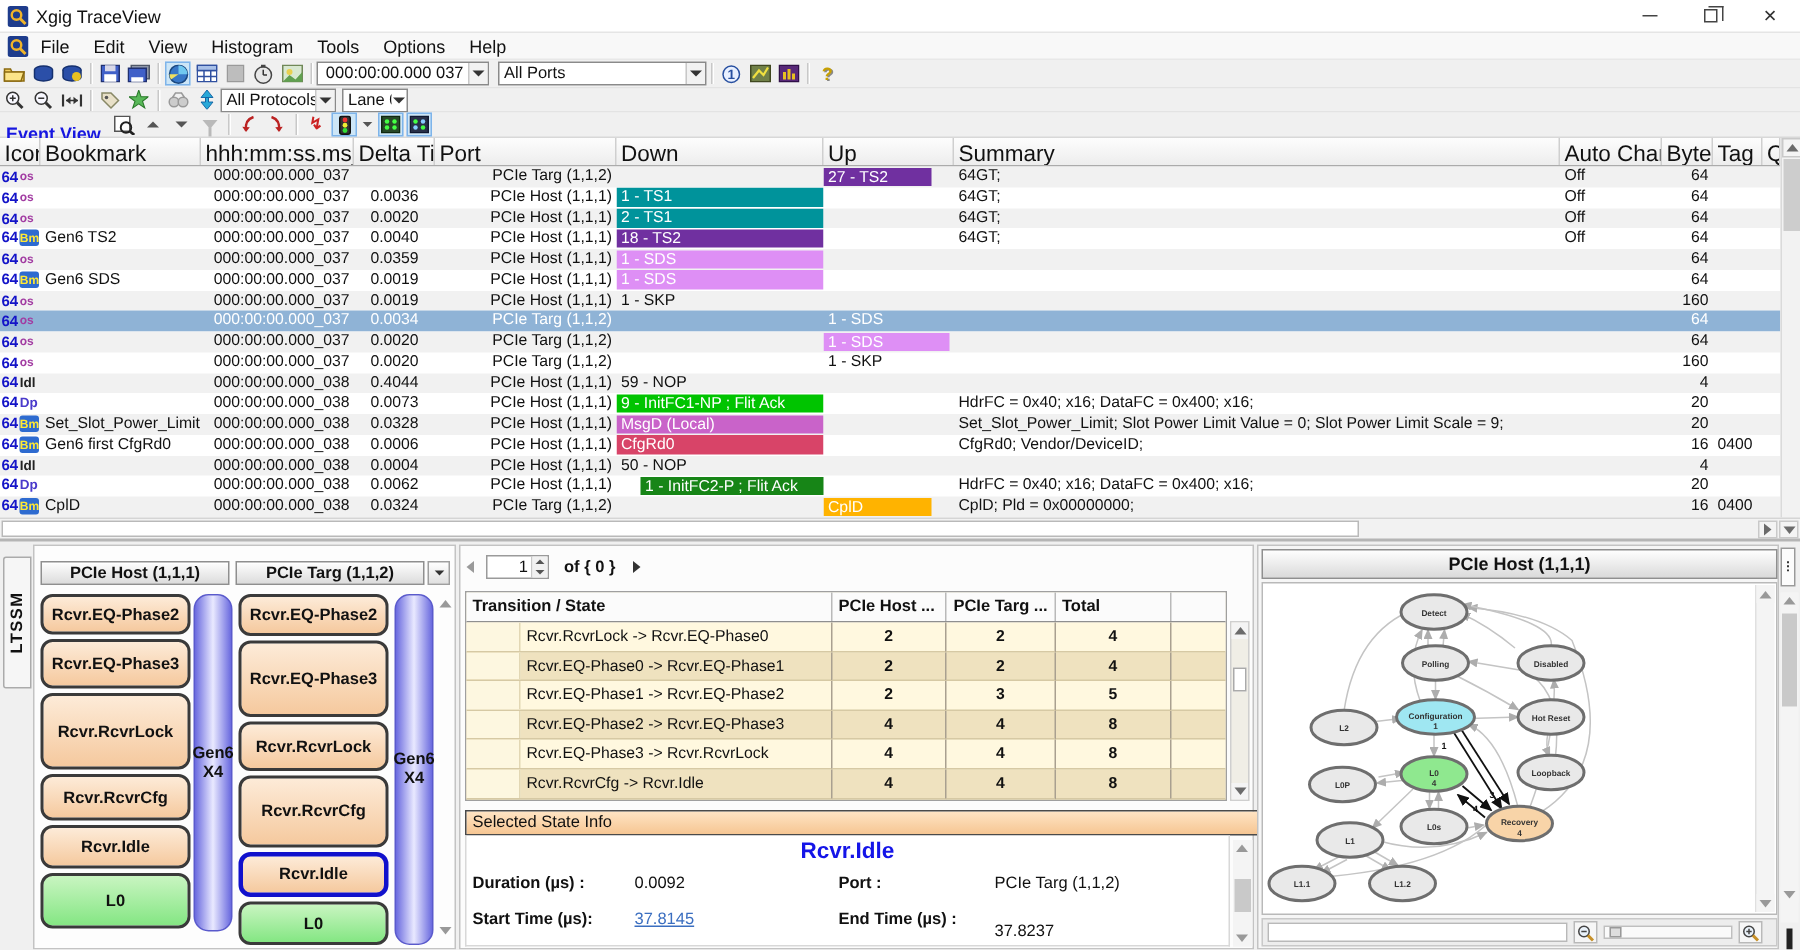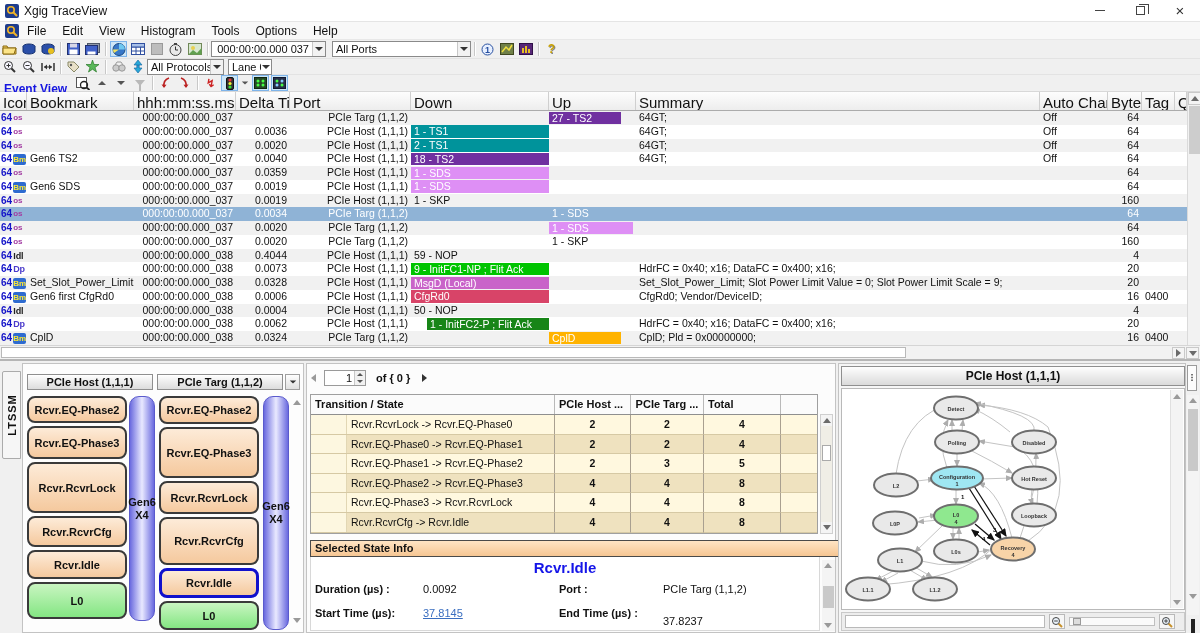--- a/index.html
+++ b/index.html
@@ -37,21 +37,21 @@
   #tracetable{left:0;top:92px;width:1187px;height:253px;background:#fff;overflow:hidden}
   .thead{display:flex;height:19px;background:linear-gradient(#FDFDFD,#EDEDED);border-bottom:1px solid #ABABAB;font-size:15px}
   .thead .hc{border-right:1px solid #CFCFCF;padding:2px 3px;white-space:nowrap;overflow:hidden}
   .trow{display:flex;height:13.76px;line-height:13.5px;font-size:10.5px;white-space:nowrap}
   .trow.odd{background:#F1F1F1}
   .trow.sel{background:#8FB3D6;color:#FFF}
   .tc{overflow:hidden;flex:none;padding:0 3px;position:relative}
   .c-icon{width:27px;padding:0 1px}
   .c-book{width:107px}
   .c-time{width:102px;text-align:right}
-  .c-delta{width:54px;text-align:right}
+  .c-delta{width:54px;text-align:center}
   .c-port{width:121px;text-align:right}
   .c-down{width:138px;padding:0}
   .c-up{width:87px;padding:0}
   .c-sum{width:404px}
   .c-auto{width:68px}
   .c-bytes{width:34px;text-align:right}
   .c-tag{width:33px}
   .c-qu{width:12px;padding:0}
   .bar{position:absolute;left:0;top:0.5px;height:12.7px;line-height:12.7px;padding:0 3px;font-size:10.5px;overflow:hidden}
   .plainlbl{padding:0 3px}
@@ -99,21 +99,21 @@
   .xrow.odd{background:#EFE2BF}
   .xrow .xc{border-right:1px solid #A9A090;border-bottom:1px solid #D6C9A4;white-space:nowrap;overflow:hidden}
   .xc.xname{width:244px;display:flex}
   .xc.xname .indent{width:36px;background:#FDF7E0;border-right:1px solid #E2D7B4;flex:none;align-self:stretch}
   .xc.xname .nm{padding:0 4px}
   .xc.xnum{width:76px;text-align:center;font-weight:bold}
   .xc.xnum2{width:73px;text-align:center;font-weight:bold}
   .xc.xtot{width:77px;text-align:center;font-weight:bold}
   .xc.xfill{flex:1;border-right:none}
   #transsb{position:absolute;left:513px;top:50px;width:13px;height:120px;background:#F0EEE6;border:1px solid #CFCFCF}
-  #infoheader{position:absolute;left:3px;top:176px;width:530px;height:17px;background:linear-gradient(180deg,#FFE4C4,#F6C693);border:1px solid #4A4A4A;font-weight:bold;font-size:11px;line-height:15px;padding-left:4px}
+  #infoheader{position:absolute;left:3px;top:176px;width:530px;height:17px;background:linear-gradient(180deg,#FFE4C4,#F6C693);border:1px solid #4A4A4A;font-weight:normal;font-size:11px;line-height:15px;padding-left:4px}
   #infobody{position:absolute;left:3px;top:193px;width:510px;height:74px;background:#FFF;border:1px solid #D8D8D8;border-top:none}
   #statename{text-align:center;font-weight:bold;font-size:15px;color:#1515E8;margin-top:2px}
   .inforow{position:absolute;font-size:11px;white-space:nowrap}
   .ilabel{font-weight:bold}
   .ilink{color:#3A6EC0;text-decoration:underline}
   #infosb{position:absolute;left:515px;top:196px;width:13px;height:71px;background:#F4F4F4}
   #infosb .thumb{position:absolute;left:1px;top:26px;width:11px;height:22px;background:#C9C9C9}
   
   #rightpanel{left:838px;top:2px;width:348px;height:270px;background:#F6F6F6;border:1px solid #C3C3C3}
   #diaghead{position:absolute;left:2px;top:2px;width:344px;height:20px;background:linear-gradient(#FEFEFE,#DADADA);border:1px solid #8F8F8F;font-weight:bold;font-size:12px;text-align:center;line-height:18px}

